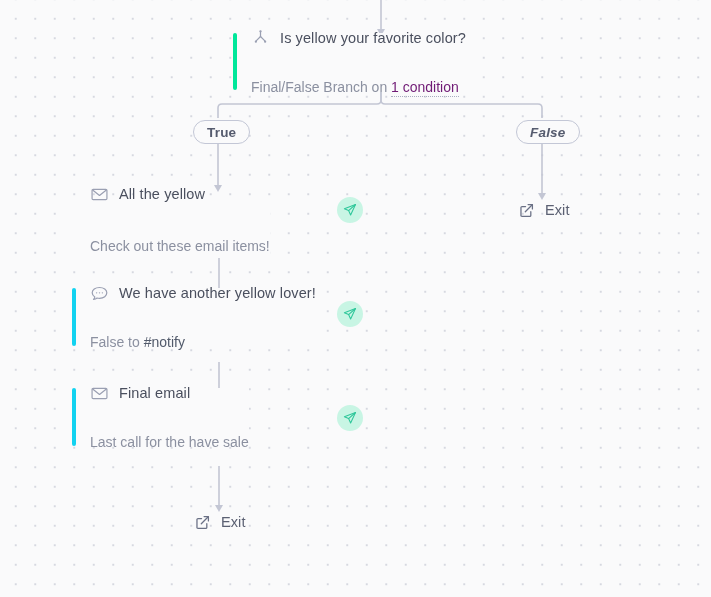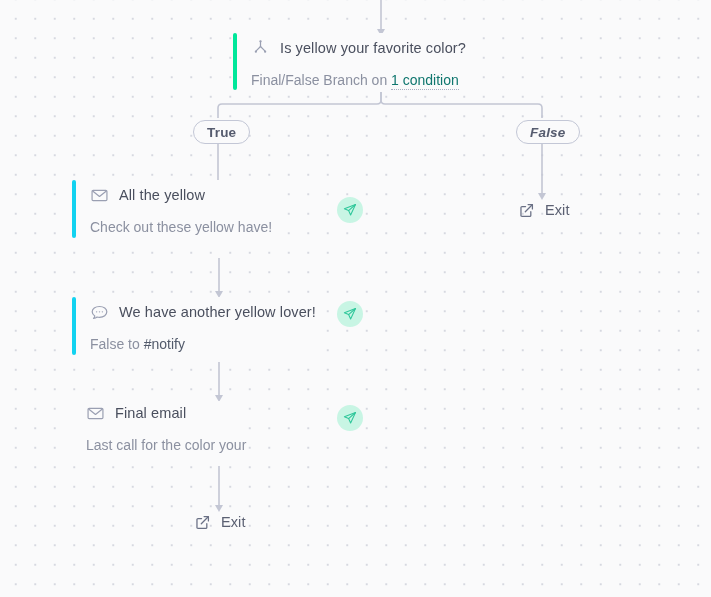--- a/index.html
+++ b/index.html
@@ -44,20 +44,21 @@
   .accent {
     width: 4px;
     border-radius: 2px;
     flex: none;
   }
   .node-body {
     padding-left: 14px;
     display: flex;
     flex-direction: column;
     justify-content: center;
+    gap: 20px;
   }
   .node-title-row {
     display: flex;
     align-items: center;
     height: 24px;
   }
   .node-icon {
     width: 18px;
     height: 18px;
     flex: none;
@@ -78,39 +79,39 @@
     margin-top: 12px;
     white-space: nowrap;
   }
   .node-sub .emph {
     color: #525a6b;
     font-weight: normal;
   }
   .dotted-link {
     border-bottom: 1.5px dotted #a9aec0;
     padding-bottom: 1px;
-    color: #0f766e;
+    color: #701a75;
     cursor: pointer;
   }
 
   
   #condition-node {
     left: 233px;
     top: 33px;
     height: 57px;
   }
   #condition-node .accent { background: #00e79a; }
 
   
   .msg-node { height: 58px; }
   .msg-node .accent { background: #12d2f0; }
 
-  #node-email-1  { left: 72px; top: 180px; }
-  #node-slack    { left: 72px; top: 297px; }
-  #node-email-2  { left: 72px; top: 401px; flex-direction: column; }
+  #node-email-1  { left: 72px; top: 196px; align-items: flex-end; }
+  #node-slack    { left: 72px; top: 288px; }
+  #node-email-2  { left: 72px; top: 388px; }
 
   
   .send-badge {
     position: absolute;
     width: 26px;
     height: 26px;
     border-radius: 50%;
     background: #c8f5e4;
     display: flex;
     align-items: center;
@@ -229,21 +230,21 @@
     <div class="node-body">
       <div class="node-title-row">
         <span class="node-icon">
           <svg viewBox="0 0 18 14" width="17" height="13" fill="none" stroke="#9a9fb2" stroke-width="1.3" stroke-linejoin="round">
             <rect x="1" y="1.4" width="16" height="11.2" rx="1.2"></rect>
             <path d="M1.6 2.2 L9 8 L16.4 2.2"></path>
           </svg>
         </span>
         <span class="node-title">All the yellow</span>
       </div>
-      <div class="node-sub">Check out these yellow have!</div>
+      <div class="node-sub">Check out these email items!</div>
     </div>
   </div>
   <div class="send-badge" id="send-1">
     <svg viewBox="0 0 16 16" width="14" height="14" fill="none" stroke="#2ec79a" stroke-width="1.2" stroke-linejoin="round" stroke-linecap="round">
       <path d="M14.3 1.7 L1.6 6.6 L6.4 8.6 L8.7 13.8 Z"></path>
       <path d="M14.3 1.7 L6.4 8.6"></path>
     </svg>
   </div>
 
   <div class="node msg-node" id="node-slack">
@@ -281,21 +282,21 @@
     <div class="node-body">
       <div class="node-title-row">
         <span class="node-icon">
           <svg viewBox="0 0 18 14" width="17" height="13" fill="none" stroke="#9a9fb2" stroke-width="1.3" stroke-linejoin="round">
             <rect x="1" y="1.4" width="16" height="11.2" rx="1.2"></rect>
             <path d="M1.6 2.2 L9 8 L16.4 2.2"></path>
           </svg>
         </span>
         <span class="node-title">Final email</span>
       </div>
-      <div class="node-sub">Last call for the color your</div>
+      <div class="node-sub">Last call for the have sale</div>
     </div>
   </div>
   <div class="send-badge" id="send-3">
     <svg viewBox="0 0 16 16" width="14" height="14" fill="none" stroke="#2ec79a" stroke-width="1.2" stroke-linejoin="round" stroke-linecap="round">
       <path d="M14.3 1.7 L1.6 6.6 L6.4 8.6 L8.7 13.8 Z"></path>
       <path d="M14.3 1.7 L6.4 8.6"></path>
     </svg>
   </div>
 
   <div class="exit-node" id="exit-false">

